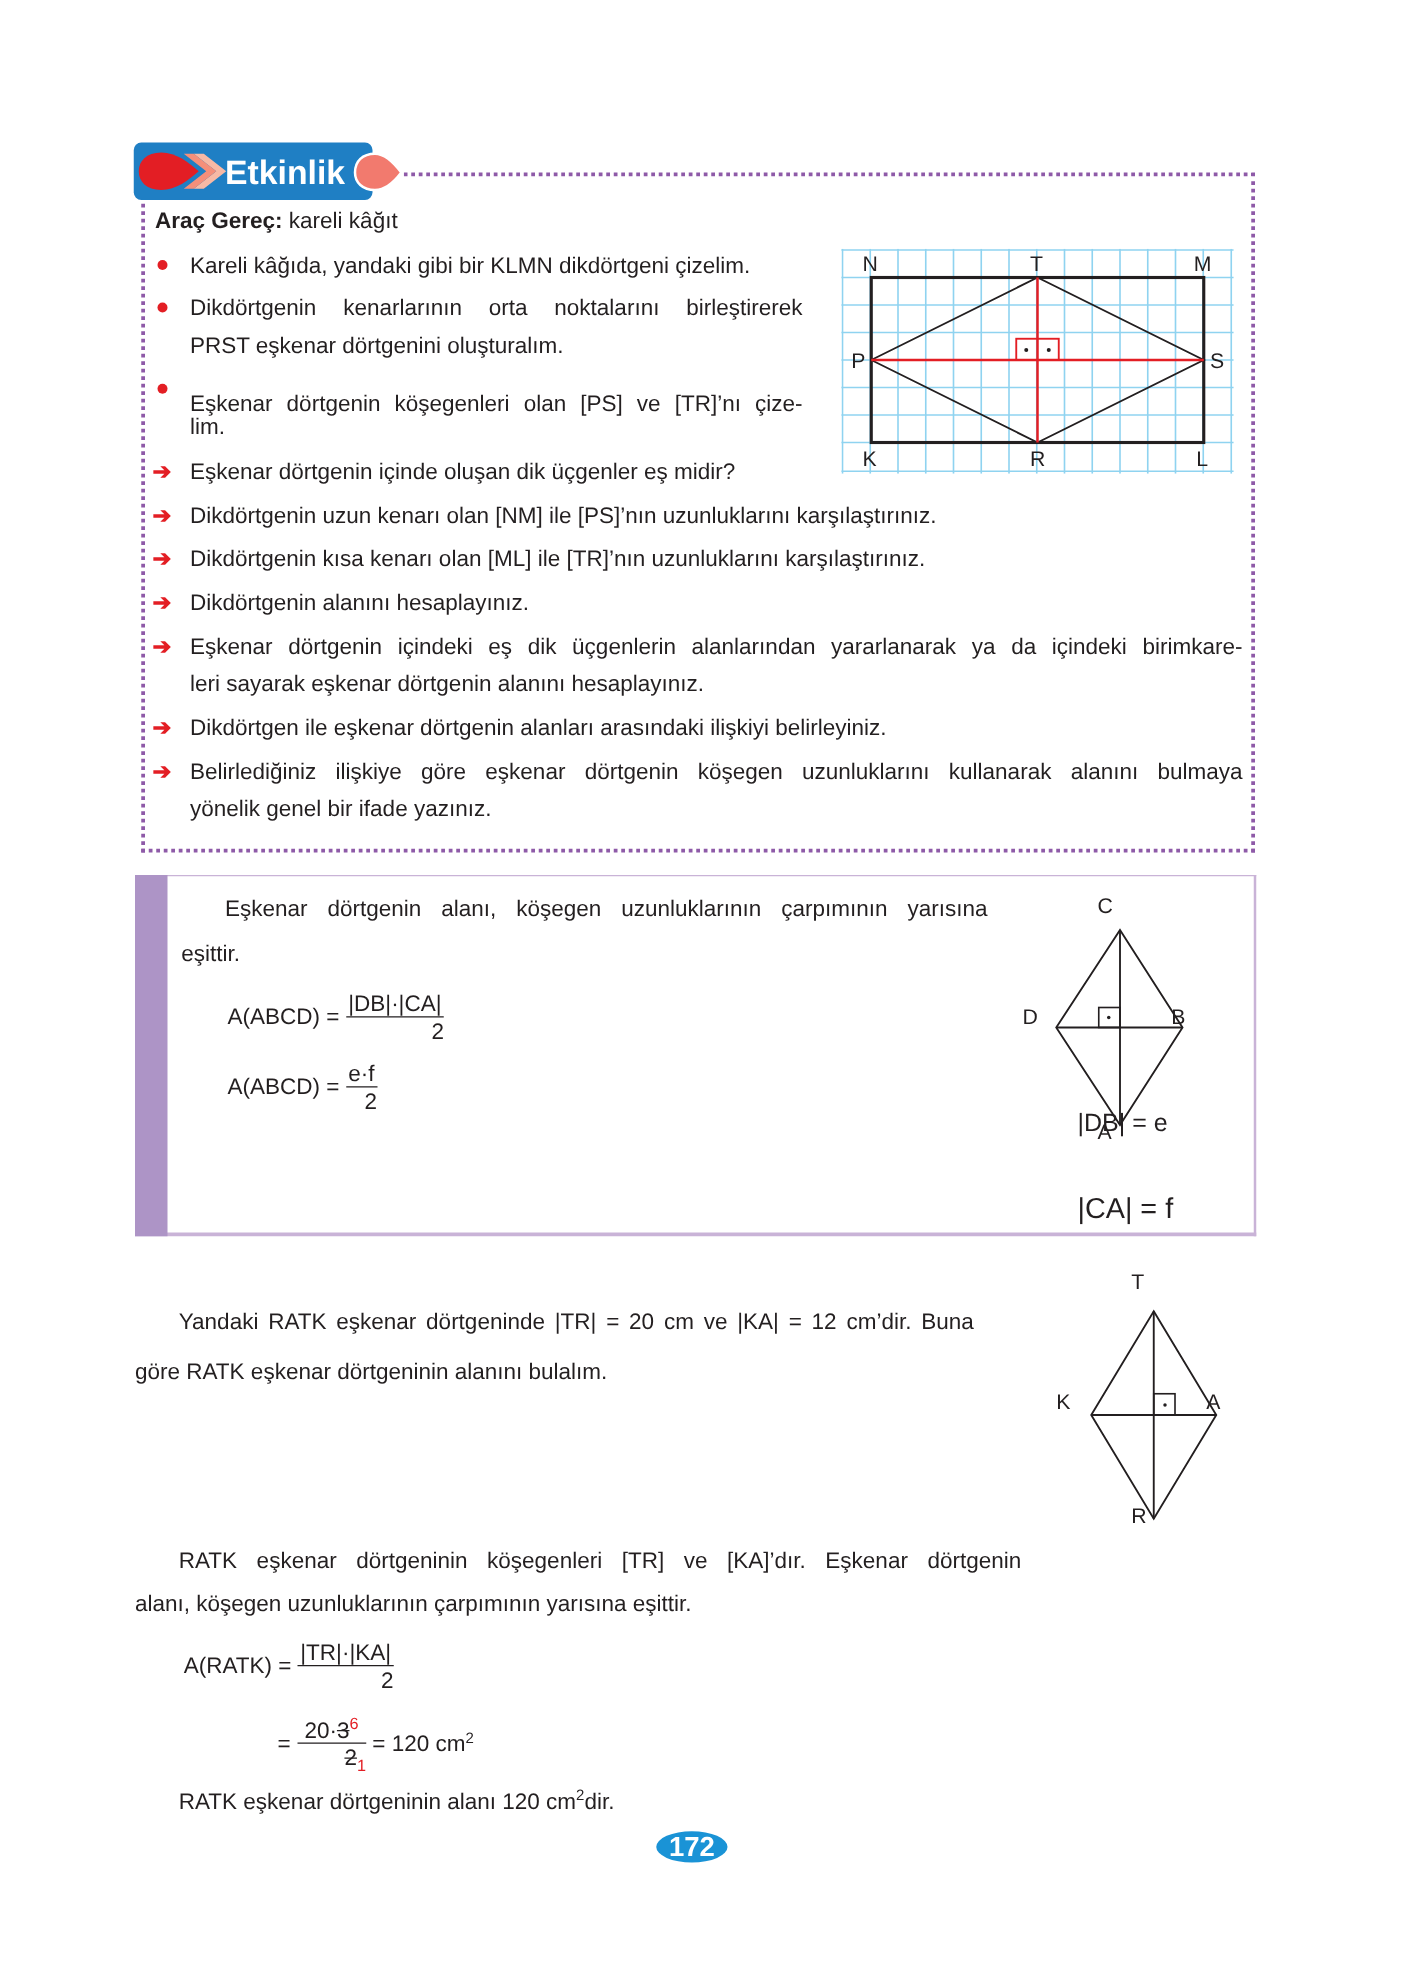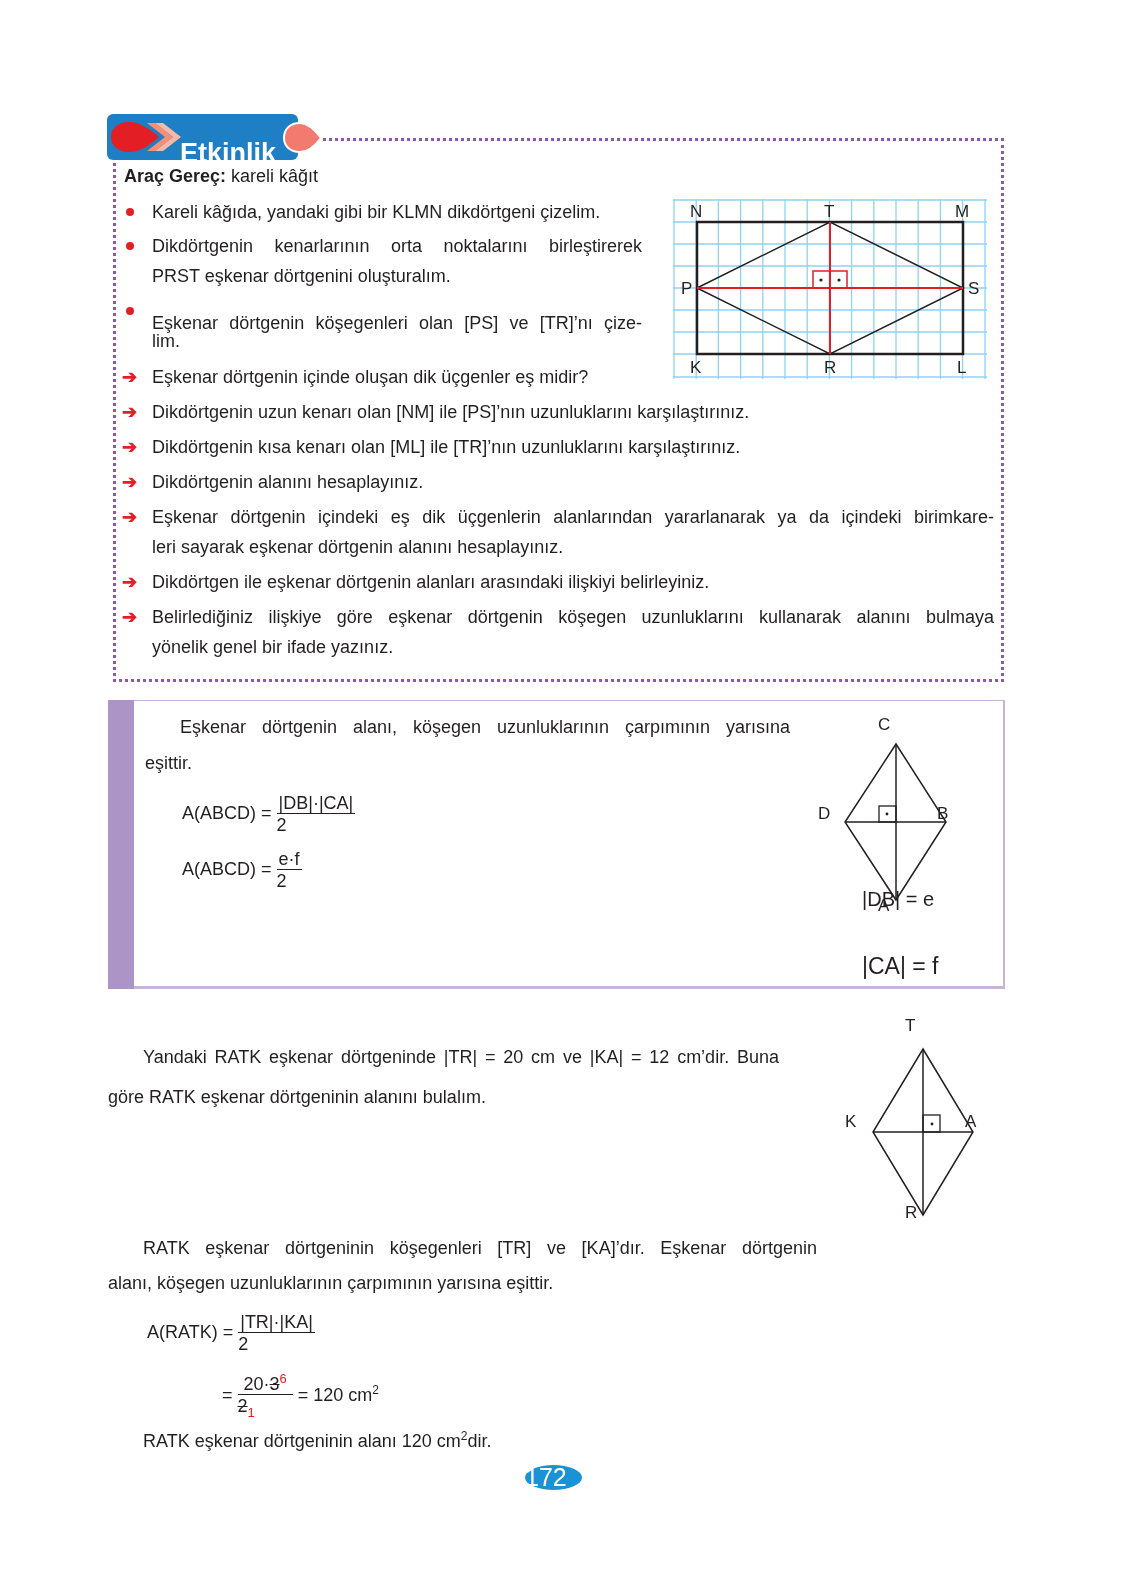--- a/index.html
+++ b/index.html
@@ -3,40 +3,40 @@
 <meta charset="utf-8">
 <style>
   * { box-sizing: border-box; margin: 0; padding: 0; }
   html, body { width: 1123px; height: 1588px; background: #ffffff; }
   body { position: relative; font-family: "Liberation Sans", sans-serif; color: #231f20; overflow: hidden; }
   .abs { position: absolute; }
   .txt { font-size: 18px; line-height: 22px; white-space: nowrap; }
 
   
   .hdr { left: 107px; top: 114px; width: 191px; height: 46px; background: #1f7fc4; border-radius: 6px; }
-  .hdr-title { left: 180px; top: 123px; font-size: 27px; font-weight: bold; color: #fff; line-height: 30px; margin-top: 15px; }
+  .hdr-title { left: 180px; top: 123px; font-size: 27px; font-weight: bold; color: #fff; line-height: 30px; }
   .dot-border { left: 113px; top: 138px; width: 891px; height: 544px;
     border-top: 3px dotted #8e5aa8; border-right: 3px dotted #8e5aa8; border-bottom: 3px dotted #8e5aa8; border-left: 3px dotted #8e5aa8; }
   .mask-top { left: 108px; top: 130px; width: 215px; height: 16px; background: #fff; }
 
   .bullet { width: 8px; height: 8px; border-radius: 50%; background: #e31e24; }
   .arrow { color: #e31e24; font-size: 18px; font-weight: bold; line-height: 22px; }
 
   .bold { font-weight: bold; }
 
   
   .info-box { left: 108px; top: 700px; width: 897px; height: 289px; border-top: 1px solid #c9b3d7; border-right: 2px solid #c9b3d7; border-bottom: 3px solid #c9b3d7; }
   .info-bar { left: 108px; top: 700px; width: 26px; height: 289px; background: #ad94c6; }
 
-  .frac { display: inline-flex; flex-direction: column; align-items: flex-start; vertical-align: middle; }
+  .frac { display: inline-flex; flex-direction: column; align-items: flex-end; vertical-align: middle; }
   .frac .num { border-bottom: 1px solid #231f20; padding: 0 2px; line-height: 20px; }
   .frac .den { line-height: 22px; }
   .red { color: #e31e24; }
 
-  .page-num { left: 525px; top: 1465px; width: 57px; height: 25px; background: #1a93d6; border-radius: 50%; color: #fff; font-weight: normal; font-size: 25px; text-align: left; line-height: 25px; }
+  .page-num { left: 525px; top: 1465px; width: 57px; height: 25px; background: #1a93d6; border-radius: 50%; color: #fff; font-weight: bold; font-size: 22px; text-align: center; line-height: 25px; }
 </style>
 </head>
 <body>
 
 <div class="abs dot-border"></div>
 <div class="abs mask-top"></div>
 
 <div class="abs hdr"></div>
 <svg class="abs" style="left:107px;top:114px" width="230" height="46">
   <path d="M48 9 L66 23 L48 37 L56 37 L74 23 L56 9 Z" fill="#f7b9a5"></path>

